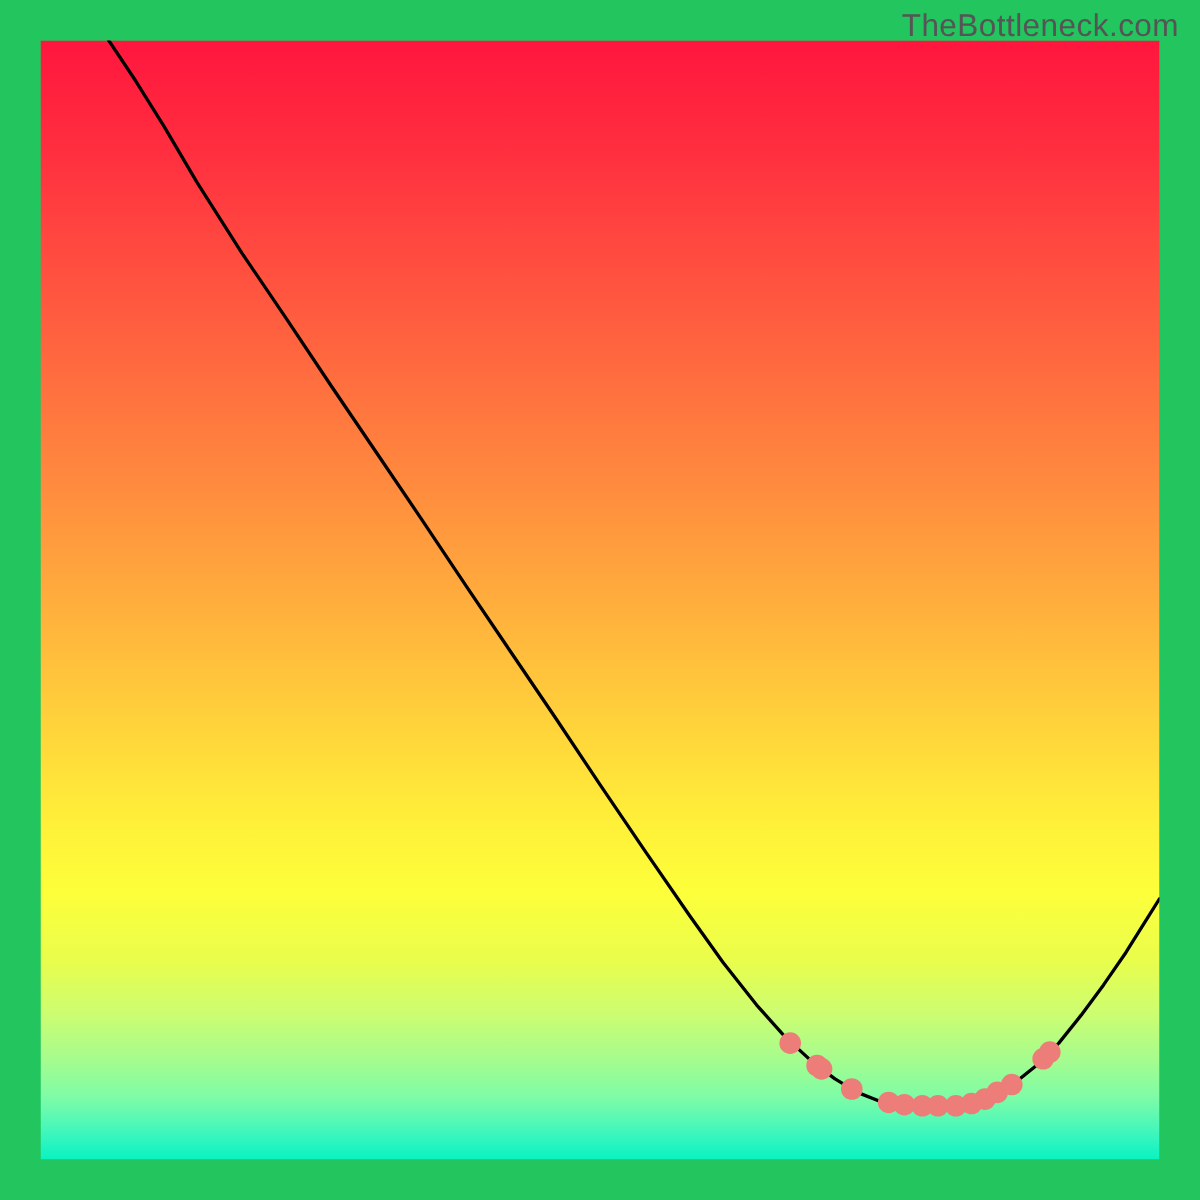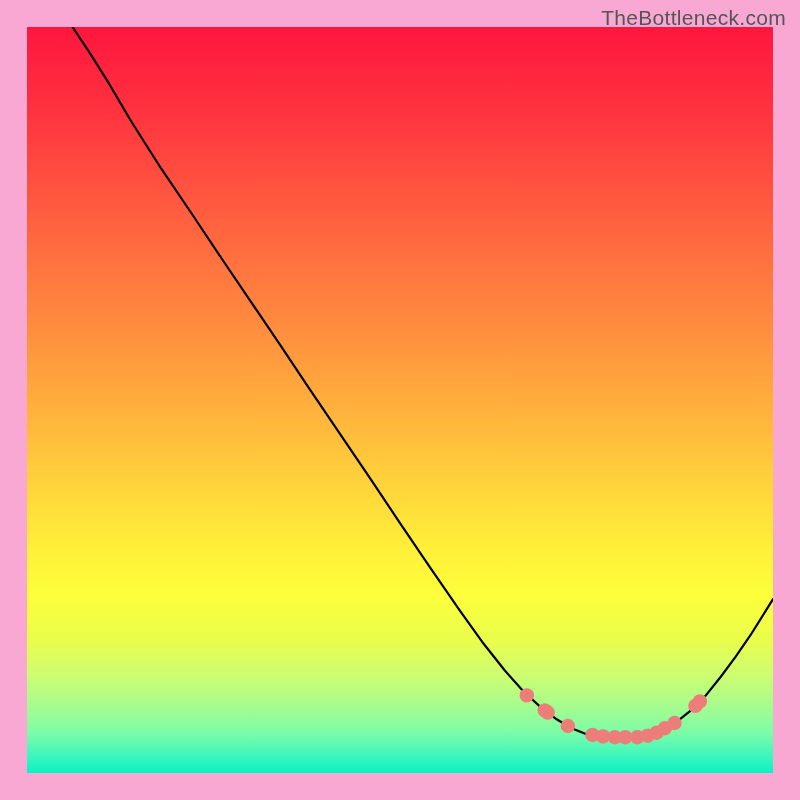--- a/index.html
+++ b/index.html
@@ -10,21 +10,21 @@
     background: #000000;
     overflow: hidden;
     font-family: Arial, Helvetica, sans-serif;
   }
   .frame {
     position: absolute;
     left: 0;
     top: 0;
     width: 800px;
     height: 800px;
-    background: #f9a8d4;
+    background: #22c55e;
   }
   .watermark {
     position: absolute;
     top: 6px;
     right: 14px;
     color: #555555;
     font-size: 21px;
     font-weight: 500;
     letter-spacing: 0.3px;
     font-family: Arial, Helvetica, sans-serif;

